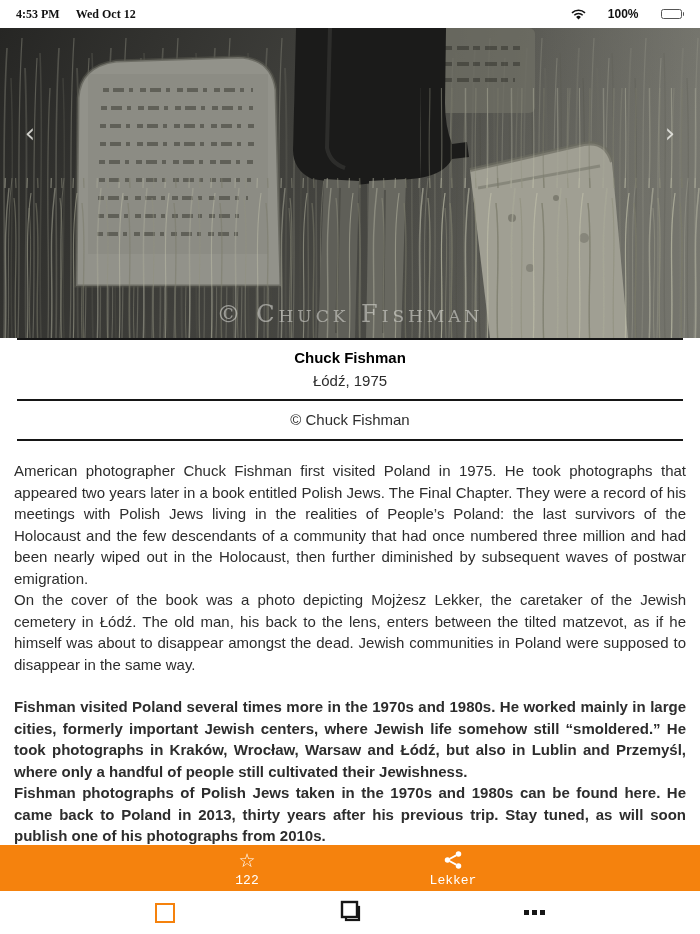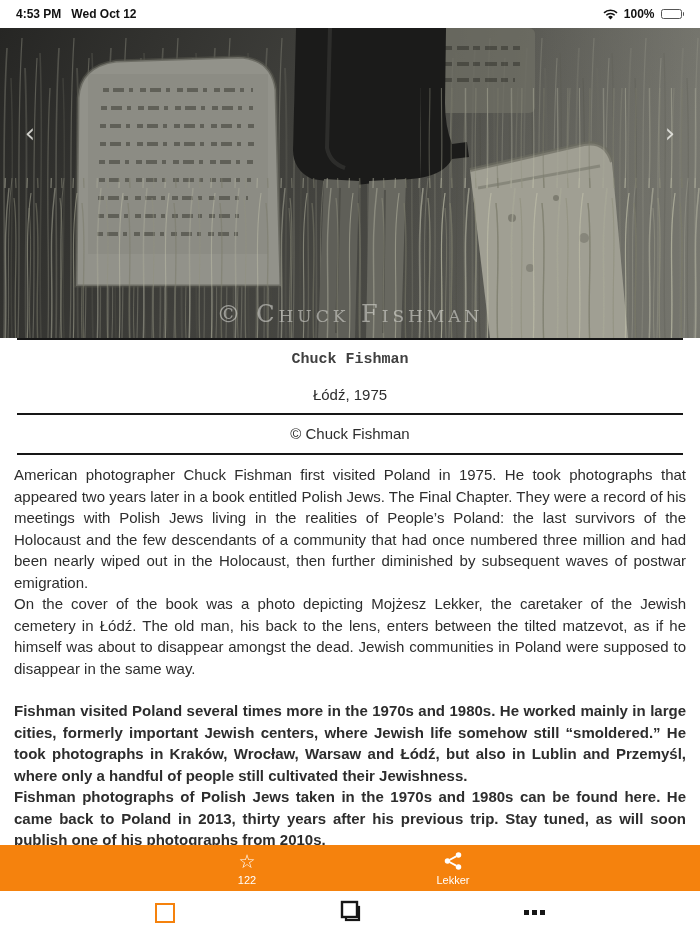--- a/index.html
+++ b/index.html
@@ -9,22 +9,22 @@
     width: 700px; height: 934px; margin: 0 auto; background: #ffffff;
     display: flex; flex-direction: column; overflow: hidden; position: relative;
   }
 
   
   .status-bar {
     height: 28px; background: #ffffff; flex: 0 0 auto;
     display: flex; align-items: center; justify-content: space-between;
     padding: 0 16px; font-size: 12px; font-weight: 600; color: #111;
   }
-  .status-left { display: flex; gap: 10px; align-items: flex-start; }
-  .status-right { display: flex; gap: 6px; align-items: center; }
+  .status-left { display: flex; gap: 16px; align-items: flex-start; font-family: Liberation Serif, serif; }
+  .status-right { display: flex; gap: 22px; align-items: center; }
   .wifi-icon svg { display: block; }
   .battery { display: flex; align-items: center; gap: 1px; }
   .battery-body {
     width: 21px; height: 10px; border: 1px solid #555; border-radius: 2.5px; padding: 1px;
   }
   .battery-fill { width: 100%; height: 100%; background: #111; border-radius: 1px; }
   .battery-cap { width: 1.5px; height: 4px; background: #555; border-radius: 0 1px 1px 0; }
 
   
   .photo { position: relative; height: 310px; flex: 0 0 auto; background: #3a3a38; overflow: hidden; }
@@ -43,39 +43,39 @@
   }
 
   
   .article { flex: 1 1 auto; overflow: hidden; padding: 0 14px; }
   .article-title {
     text-align: center; font-size: 20px; font-weight: 700; color: #1a1a1a;
     margin-top: 13px; margin-bottom: 13px;
   }
   .rule { border: none; border-top: 2px solid #161616; margin: 0 3px; }
   .credit-block { text-align: center; padding: 9px 0 10px 0; }
-  .author-link { font-size: 15px; font-weight: 700; color: #404040; text-decoration: none; display: inline-block; cursor: pointer; font-family: Liberation Mono, monospace; }
-  .location-year { font-size: 15px; color: #2d2d2d; margin-top: 18px; }
+  .author-link { font-size: 15px; font-weight: 700; color: #000000; text-decoration: none; display: inline-block; cursor: pointer; }
+  .location-year { font-size: 15px; color: #2d2d2d; margin-top: 5px; }
   .copyright-block { text-align: center; padding: 10px 0 11px 0; font-size: 15px; color: #2d2d2d; }
-  .body-text { margin-top: 9px; font-size: 15px; line-height: 21.5px; color: #2d2d2d; }
+  .body-text { margin-top: 19px; font-size: 15px; line-height: 21.5px; color: #2d2d2d; }
   .body-text p { text-align: justify; hyphens: auto; -webkit-hyphens: auto; }
   .para-group + .para-group { margin-top: 21px; font-weight: bold; }
 
   
   .action-bar {
     flex: 0 0 auto; margin-top: auto; height: 46px; background: #f5820d;
     display: flex; align-items: center; justify-content: center; gap: 150px;
   }
   .action-item {
     display: flex; flex-direction: column; align-items: center; justify-content: center;
     background: transparent; border: none; cursor: pointer; color: #ffffff; min-width: 56px; padding: 0;
   }
   .action-icon { height: 22px; display: flex; align-items: center; justify-content: center; }
   .star-glyph { font-size: 19px; line-height: 20px; color: #ffffff; font-family: "DejaVu Sans", sans-serif; }
-  .action-label { font-size: 11px; color: #ffffff; margin-top: 2px; font-family: Liberation Sans, sans-serif; }
+  .action-label { font-size: 13px; color: #ffffff; margin-top: 2px; font-family: Liberation Mono, monospace; }
 
   
   .tab-bar {
     flex: 0 0 auto; height: 43px; background: #ffffff;
     display: flex; align-items: center; justify-content: space-evenly;
   }
   .tab-item { background: transparent; border: none; cursor: pointer; display: flex; align-items: center; justify-content: center; padding: 6px; }
   .square-outline { width: 20px; height: 20px; border: 2.5px solid #f5820d; background: #fff; }
   .dots-row { display: flex; gap: 3.5px; }
   .dots-row span { width: 4.5px; height: 4.5px; background: #161616; display: block; }

